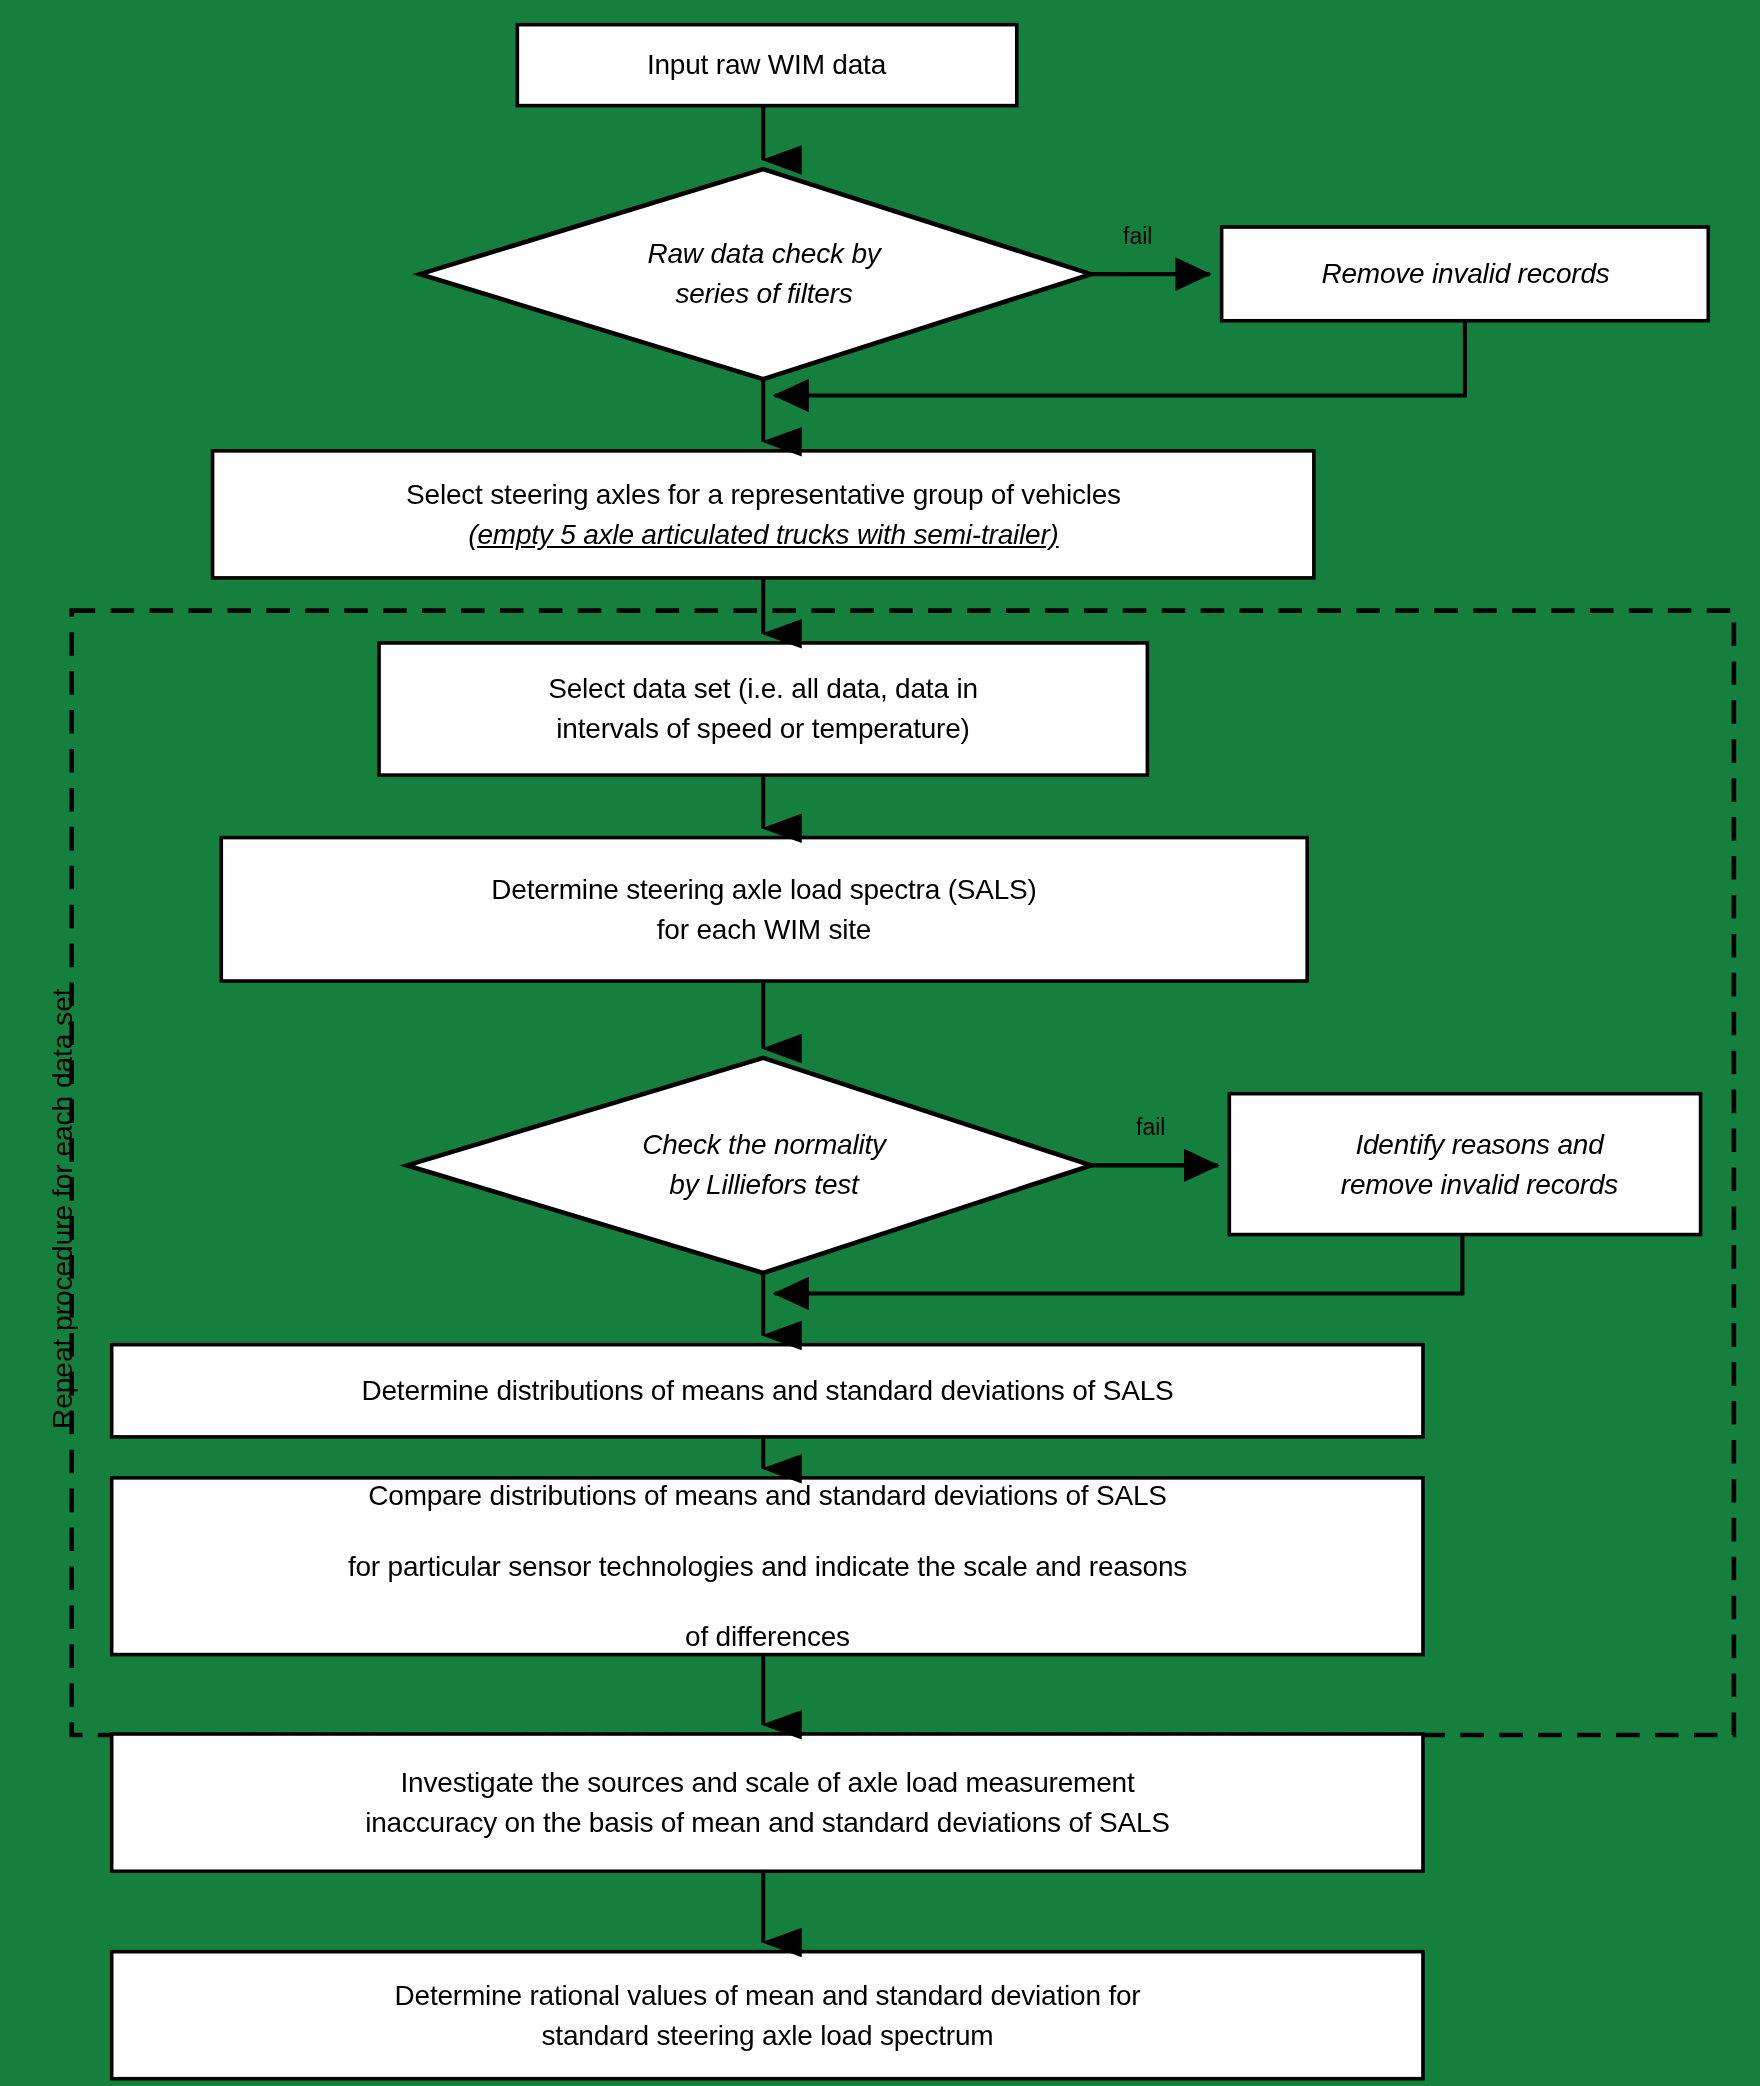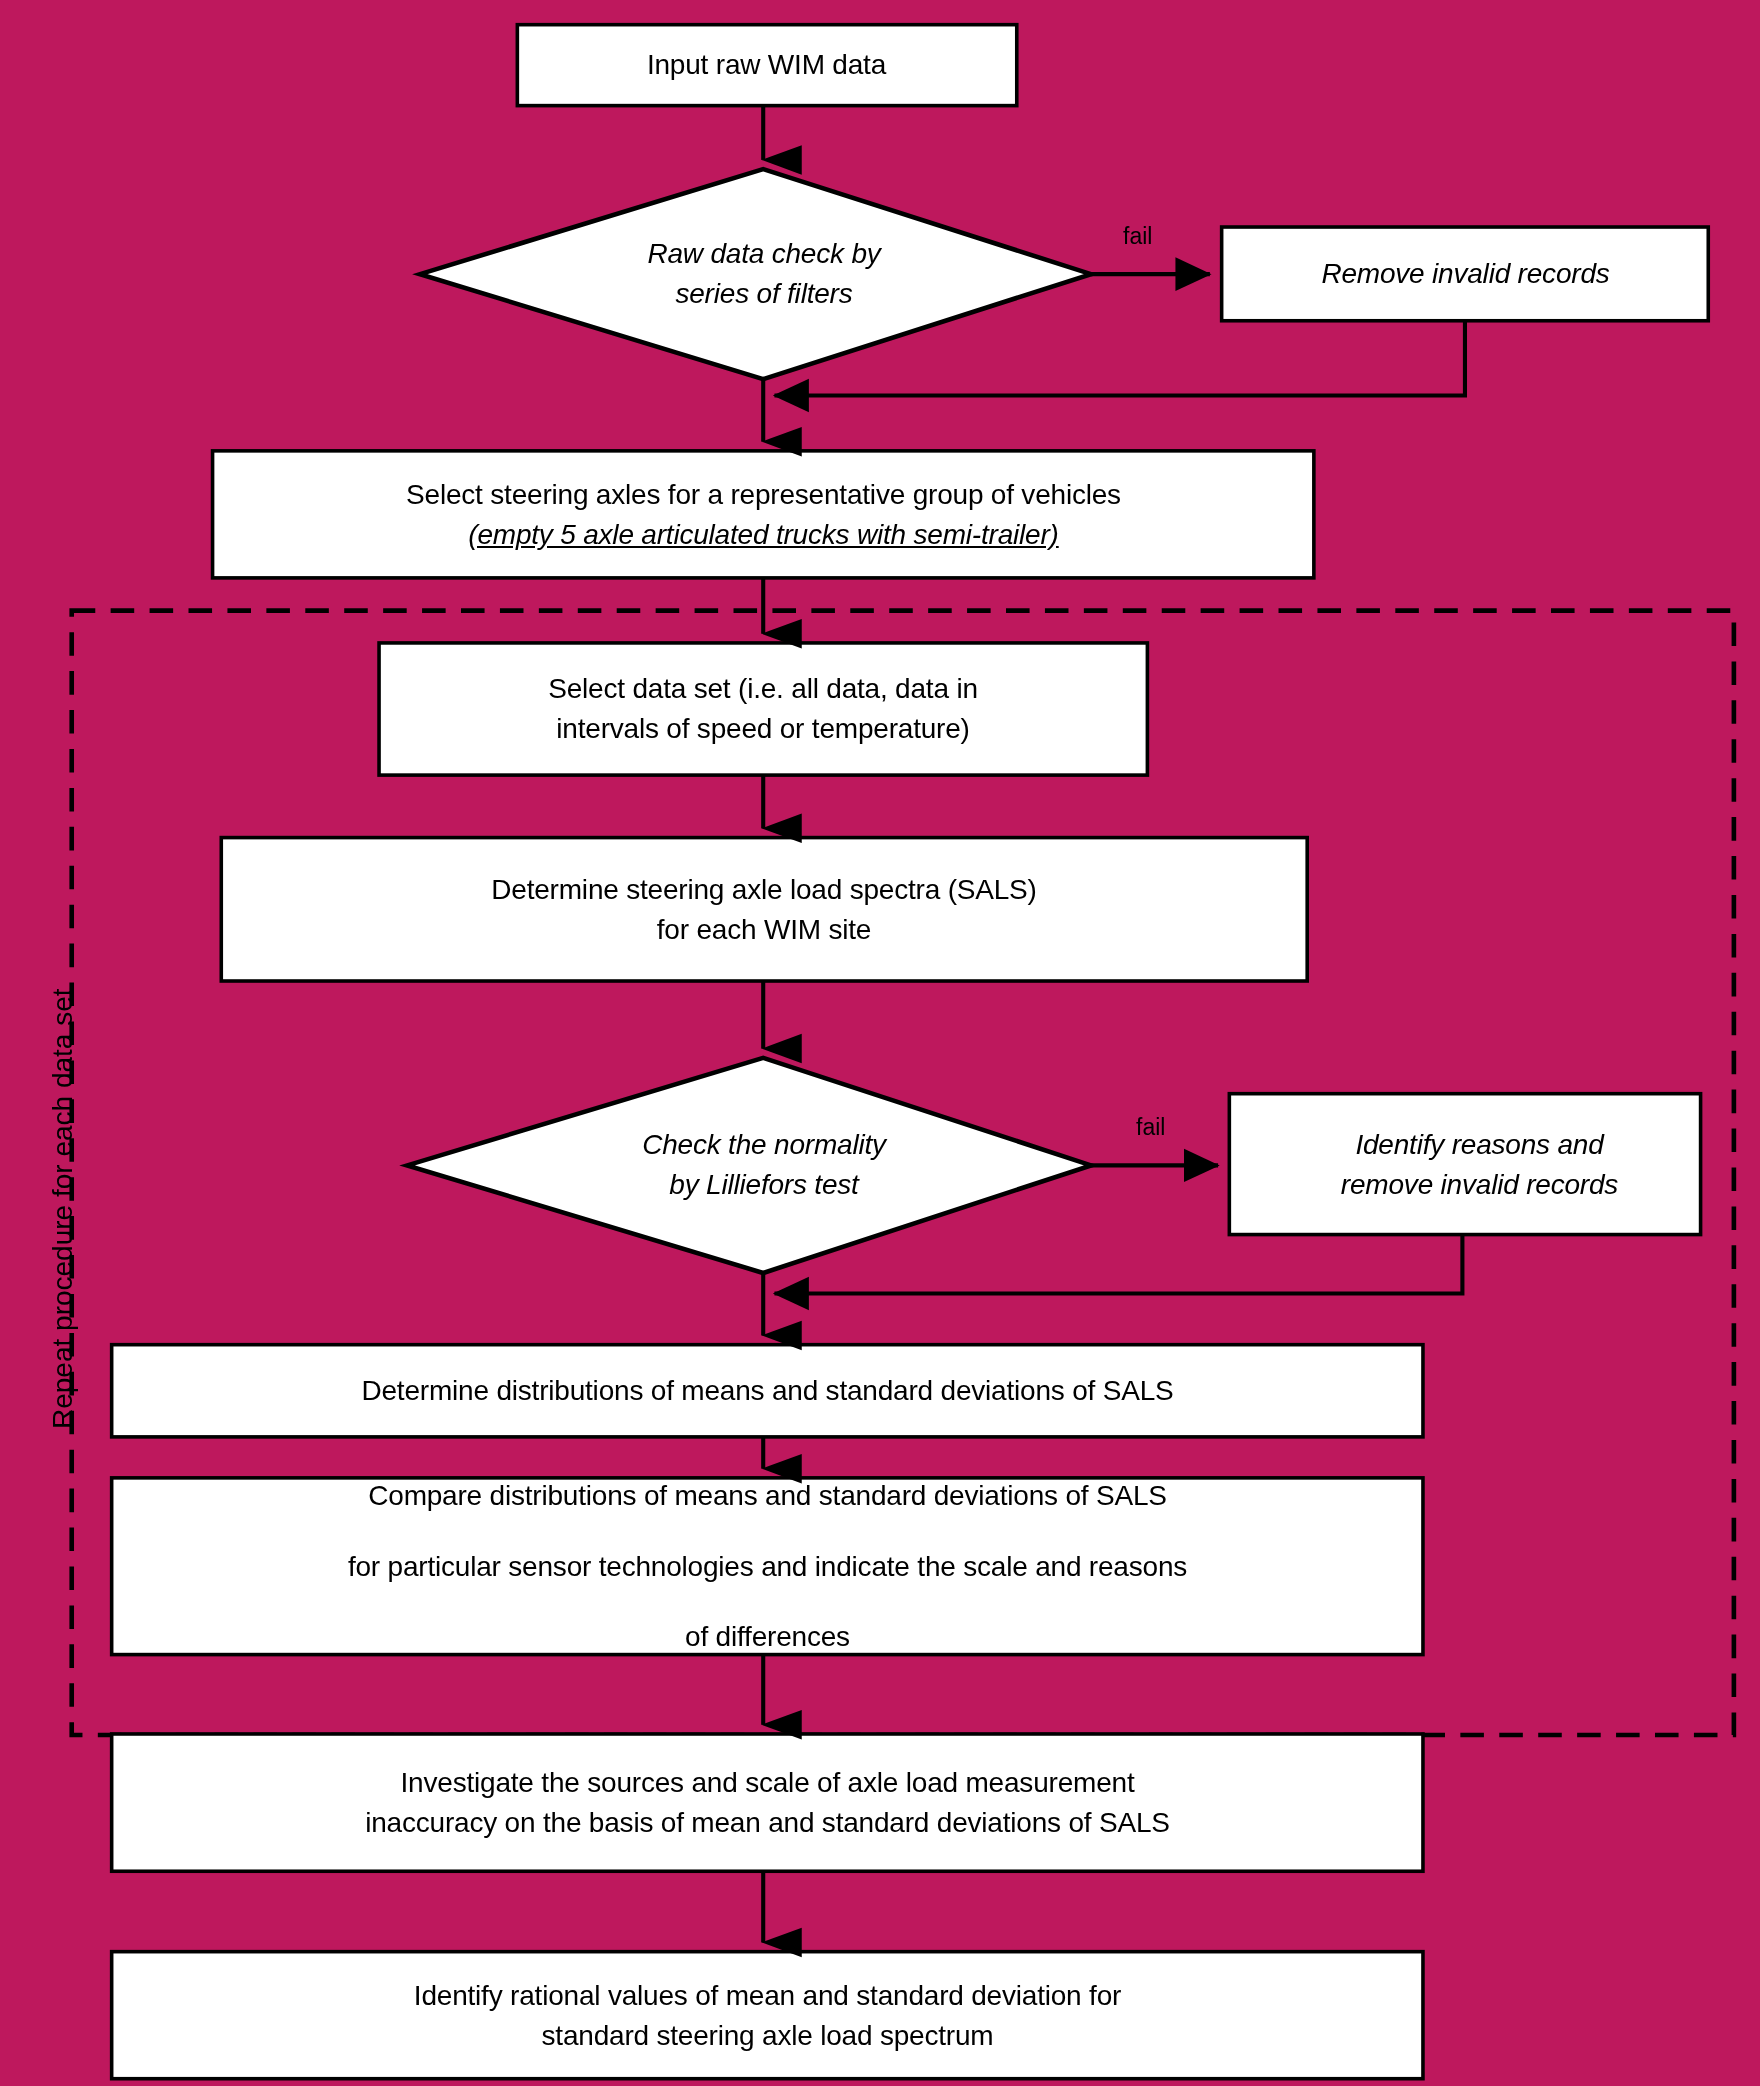--- a/index.html
+++ b/index.html
@@ -4,21 +4,21 @@
 <style>
   html, body {
     margin: 0;
     padding: 0;
     background: #ffffff;
   }
   #flowchart-root {
     position: relative;
     width: 1760px;
     height: 2087px;
-    background: #be185d;
+    background: #15803d;
     font-family: "Liberation Sans", sans-serif;
   }
   svg.board {
     position: absolute;
     left: 0;
     top: 0;
     width: 1760px;
     height: 2087px;
     display: block;
   }
@@ -199,21 +199,21 @@
     <span class="ln">for particular sensor technologies and indicate the scale and reasons</span>
     <span class="ln">of differences</span>
   </div>
 
   <div class="node-text" style="left:112px; top:1734px; width:1311px; height:137px;">
     <span class="ln">Investigate the  sources and scale of axle load measurement</span>
     <span class="ln">inaccuracy on the basis of mean and standard deviations of SALS</span>
   </div>
 
   <div class="node-text" style="left:112px; top:1952px; width:1311px; height:127px;">
-    <span class="ln">Identify  rational values of mean and standard deviation for</span>
+    <span class="ln">Determine  rational values of mean and standard deviation for</span>
     <span class="ln">standard steering axle load spectrum</span>
   </div>
 
   <div class="edge-label" style="left:1123px; top:225px;">fail</div>
 
   <div class="edge-label" style="left:1136px; top:1116px;">fail</div>
 
   <div class="side-label" style="left:49px; top:1429px;">Repeat procedure for each data set</div>
 
 </div>

